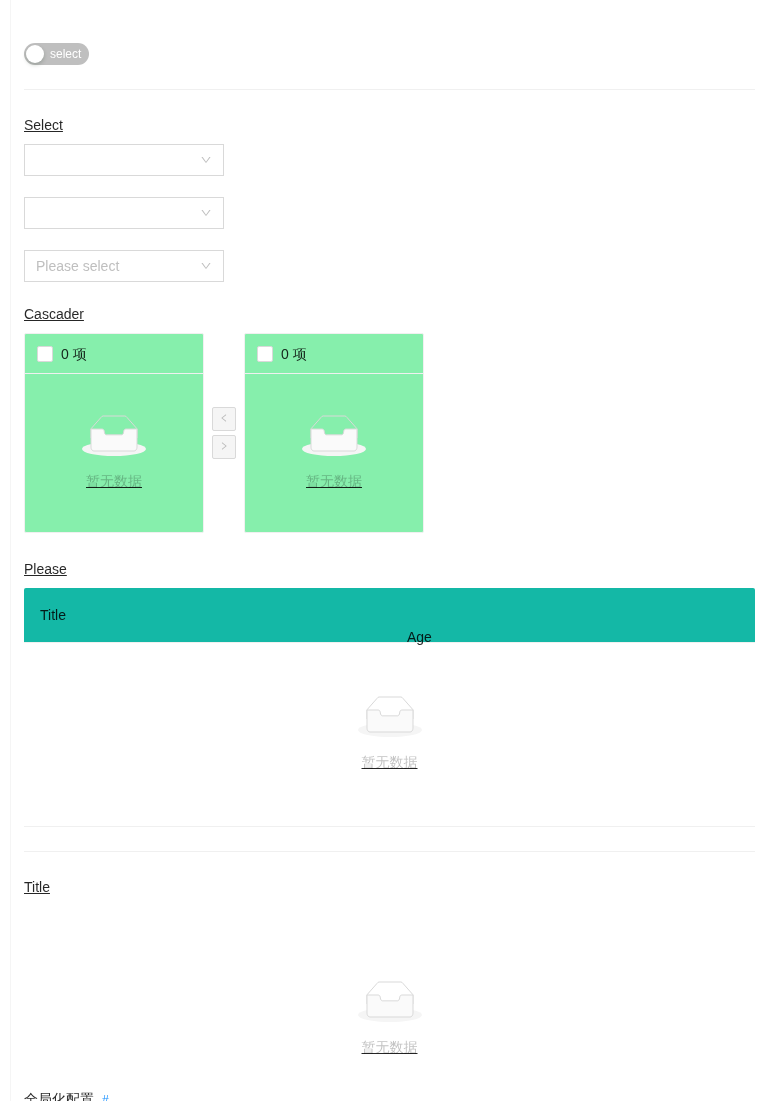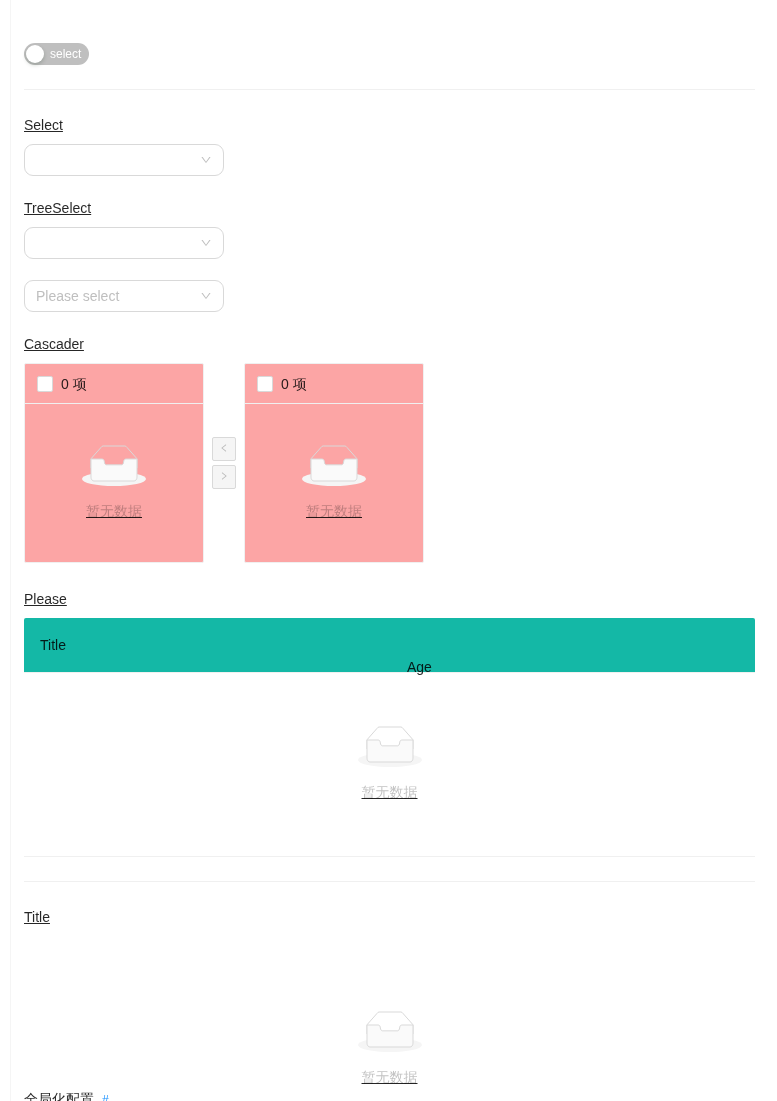--- a/index.html
+++ b/index.html
@@ -85,21 +85,21 @@
     margin-bottom: 8px;
     text-decoration: underline;
   }
 
   
   .ant-select {
     position: relative;
     width: 200px;
     height: 32px;
     border: 1px solid #d9d9d9;
-    border-radius: 9px;
+    border-radius: 0;
     background: #fff;
     display: flex;
     align-items: center;
     padding: 0 11px;
     cursor: pointer;
     margin-bottom: 21px;
   }
   .ant-select .sel-value {
     flex: 1;
     font-size: 14px;
@@ -121,21 +121,21 @@
     align-items: stretch;
     margin-bottom: 25px;
   }
   .transfer-list {
     width: 180px;
     height: 200px;
     border: 1px solid #f0f0f0;
     border-radius: 2px;
     display: flex;
     flex-direction: column;
-    background: #fca5a5;
+    background: #86efac;
   }
   .transfer-header {
     height: 40px;
     border-bottom: 1px solid #f0f0f0;
     display: flex;
     align-items: center;
     padding: 0 12px;
     font-size: 14px;
     color: rgba(0,0,0,0.85);
   }
@@ -269,21 +269,20 @@
   <div class="section-label">Select</div>
   <div class="ant-select">
     <span class="sel-value"></span>
     <span class="sel-arrow">
       <svg width="12" height="12" viewBox="0 0 1024 1024" fill="currentColor" aria-hidden="true">
         <path d="M884 256h-75c-5.1 0-9.9 2.5-12.9 6.6L512 654.2 227.9 262.6c-3-4.1-7.8-6.6-12.9-6.6h-75c-6.5 0-10.3 7.4-6.5 12.7l352.6 486.1c12.8 17.6 39 17.6 51.7 0l352.6-486.1c3.9-5.3.1-12.7-6.4-12.7z"></path>
       </svg>
     </span>
   </div>
 
-  <div class="section-label">TreeSelect</div>
   <div class="ant-select">
     <span class="sel-value"></span>
     <span class="sel-arrow">
       <svg width="12" height="12" viewBox="0 0 1024 1024" fill="currentColor" aria-hidden="true">
         <path d="M884 256h-75c-5.1 0-9.9 2.5-12.9 6.6L512 654.2 227.9 262.6c-3-4.1-7.8-6.6-12.9-6.6h-75c-6.5 0-10.3 7.4-6.5 12.7l352.6 486.1c12.8 17.6 39 17.6 51.7 0l352.6-486.1c3.9-5.3.1-12.7-6.4-12.7z"></path>
       </svg>
     </span>
   </div>
 
   <div class="ant-select">

